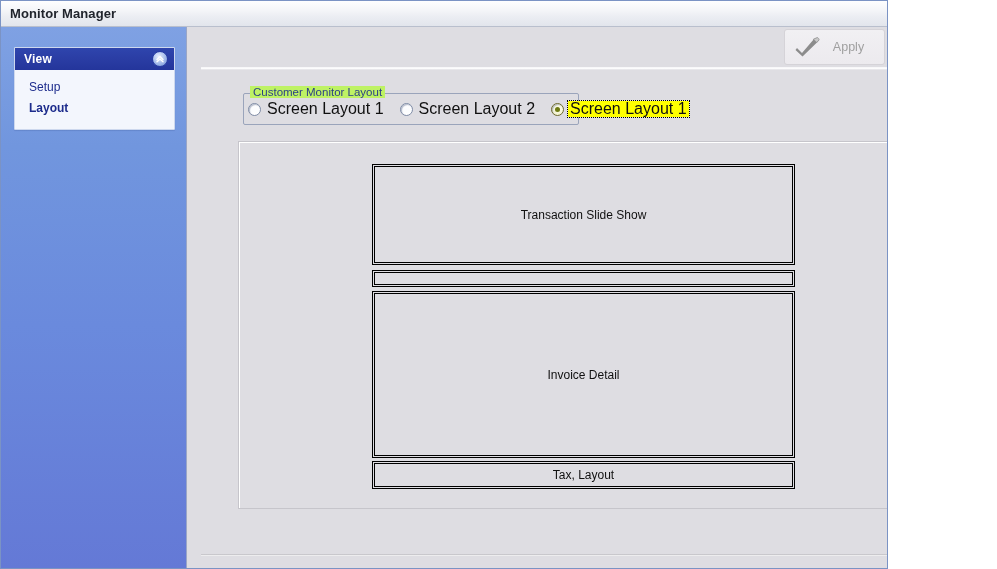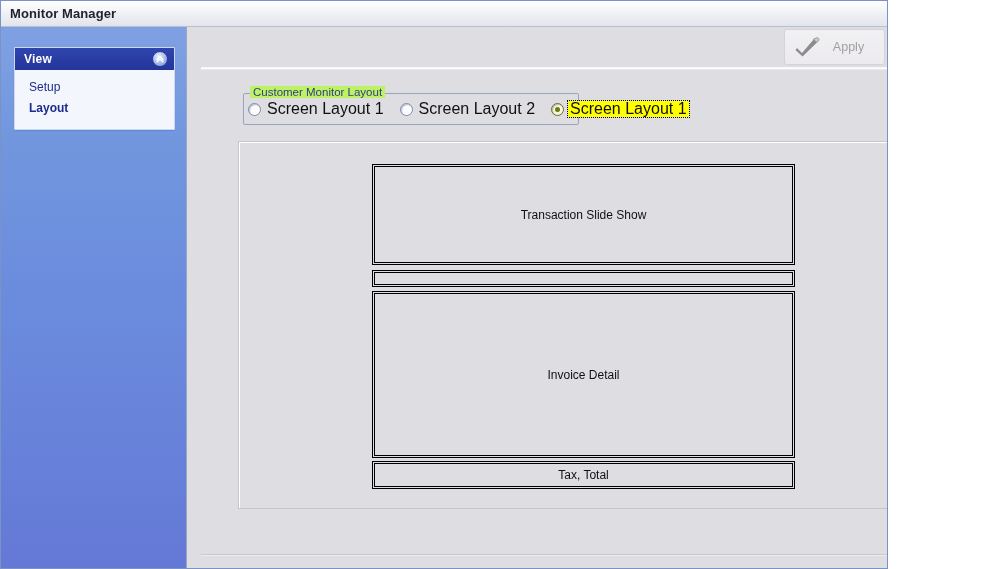--- a/index.html
+++ b/index.html
@@ -388,21 +388,21 @@
 
         <div class="panel" id="panel-strip">
           <span class="panel-label"></span>
         </div>
 
         <div class="panel" id="panel-invoice">
           <span class="panel-label">Invoice Detail</span>
         </div>
 
         <div class="panel" id="panel-tax">
-          <span class="panel-label">Tax, Total</span>
+          <span class="panel-label">Tax, Layout</span>
         </div>
 
       </div>
     </div>
 
     <div id="bottom-sep"></div>
   </div>
 </div>
 
 </body></html>

